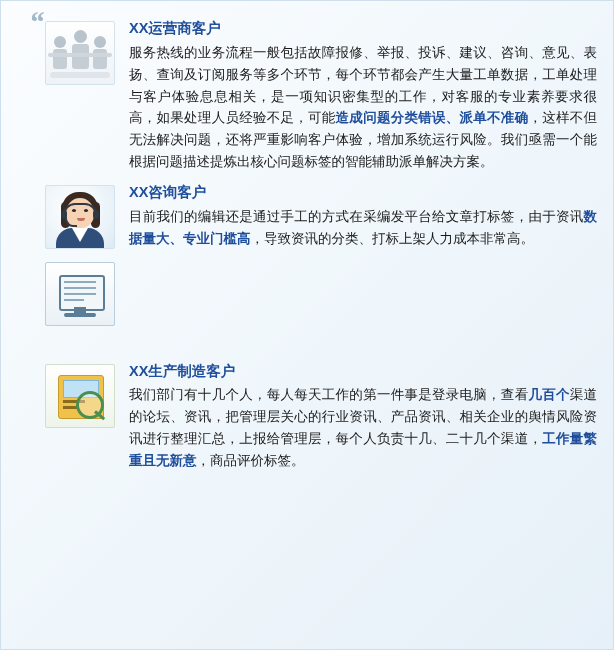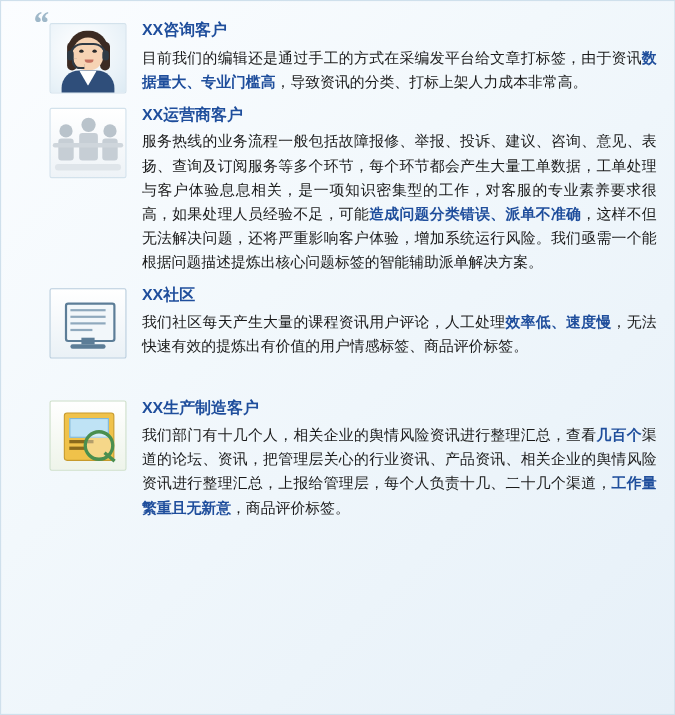--- a/index.html
+++ b/index.html
@@ -258,20 +258,37 @@
   }
 </style>
 </head>
 <body>
 
 <div id="page">
 
   <div class="quote-mark">“</div>
 
   <div class="items">
+
+    <div class="item">
+      <div class="thumb th-operator">
+        <div class="pg" style="left:8px;  top:14px; width:12px; height:12px;"></div>
+        <div class="pb" style="left:7px;  top:27px; width:14px; height:20px;"></div>
+        <div class="pg" style="left:28px; top:8px;  width:13px; height:13px;"></div>
+        <div class="pb" style="left:26px; top:22px; width:17px; height:25px;"></div>
+        <div class="pg" style="left:48px; top:14px; width:12px; height:12px;"></div>
+        <div class="pb" style="left:47px; top:27px; width:14px; height:20px;"></div>
+        <div class="pb" style="left:2px;  top:31px; width:64px; height:4px; background:#cfd6dc;"></div>
+        <div class="pb" style="left:4px;  top:50px; width:60px; height:6px; background:#dfe5ea;"></div>
+      </div>
+      <div class="body">
+        <p class="title">XX运营商客户</p>
+        <p class="para"><span>服务热线的业务流程一般包括故障报修、举报、投诉、建议、咨询、意见、表扬、查询及订阅服务等多个环节，每个环节都会产生大量工单数据，工单处理与客户体验息息相关，是一项知识密集型的工作，对客服的专业素养要求很高，如果处理人员经验不足，可能</span><span class="hl">造成问题分类错误、派单不准确</span><span>，这样不但无法解决问题，还将严重影响客户体验，增加系统运行风险。我们亟需一个能根据问题描述提炼出核心问题标签的智能辅助派单解决方案。</span></p>
+      </div>
+    </div>
 
     <div class="item">
       <div class="thumb th-consult">
         <div class="hair"></div>
           <div class="hair2"></div>
           <div class="hair3"></div>
         <div class="face"></div>
         <div class="band"></div>
         <div class="earL"></div>
           <div class="earR"></div>
@@ -282,61 +299,40 @@
         <div class="body2"></div>
         <div class="collar"></div>
       </div>
       <div class="body">
         <p class="title">XX咨询客户</p>
         <p class="para"><span>目前我们的编辑还是通过手工的方式在采编发平台给文章打标签，由于资讯</span><span class="hl">数据量大、专业门槛高</span><span>，导致资讯的分类、打标上架人力成本非常高。</span></p>
       </div>
     </div>
 
     <div class="item">
-      <div class="thumb th-operator">
-        <div class="pg" style="left:8px;  top:14px; width:12px; height:12px;"></div>
-        <div class="pb" style="left:7px;  top:27px; width:14px; height:20px;"></div>
-        <div class="pg" style="left:28px; top:8px;  width:13px; height:13px;"></div>
-        <div class="pb" style="left:26px; top:22px; width:17px; height:25px;"></div>
-        <div class="pg" style="left:48px; top:14px; width:12px; height:12px;"></div>
-        <div class="pb" style="left:47px; top:27px; width:14px; height:20px;"></div>
-        <div class="pb" style="left:2px;  top:31px; width:64px; height:4px; background:#cfd6dc;"></div>
-        <div class="pb" style="left:4px;  top:50px; width:60px; height:6px; background:#dfe5ea;"></div>
-      </div>
-      <div class="body">
-        <p class="title">XX运营商客户</p>
-        <p class="para"><span>服务热线的业务流程一般包括故障报修、举报、投诉、建议、咨询、意见、表扬、查询及订阅服务等多个环节，每个环节都会产生大量工单数据，工单处理与客户体验息息相关，是一项知识密集型的工作，对客服的专业素养要求很高，如果处理人员经验不足，可能</span><span class="hl">造成问题分类错误、派单不准确</span><span>，这样不但无法解决问题，还将严重影响客户体验，增加系统运行风险。我们亟需一个能根据问题描述提炼出核心问题标签的智能辅助派单解决方案。</span></p>
-      </div>
-    </div>
-
-    <div class="item">
       <div class="thumb th-community">
         <div class="screen"></div>
         <div class="line" style="top:18px;"></div>
         <div class="line" style="top:24px;"></div>
         <div class="line" style="top:30px;"></div>
         <div class="line" style="top:36px; width:20px;"></div>
         <div class="stand"></div>
         <div class="base"></div>
       </div>
-      <div class="body">
-        <p class="title">XX社区</p>
-        <p class="para"><span>我们社区每天产生大量的课程资讯用户评论，人工处理</span><span class="hl">效率低、速度慢</span><span>，无法快速有效的提炼出有价值的用户情感标签、商品评价标签。</span></p>
-      </div>
     </div>
 
     <div class="item" style="margin-top:36px;">
       <div class="thumb th-factory">
         <div class="box"></div>
         <div class="win"></div>
         <div class="bar" style="top:35px;"></div>
         <div class="bar" style="top:41px; width:16px;"></div>
         <div class="circ"></div>
         <div class="handle"></div>
       </div>
       <div class="body">
         <p class="title">XX生产制造客户</p>
-        <p class="para"><span>我们部门有十几个人，相关企业的舆情风险资讯进行整理汇总，查看</span><span class="hl">几百个</span><span>渠道的论坛、资讯，把管理层关心的行业资讯、产品资讯、相关企业的舆情风险资讯进行整理汇总，上报给管理层，每个人负责十几、二十几个渠道，</span><span class="hl">工作量繁重且无新意</span><span>，商品评价标签。</span></p>
+        <p class="para"><span>我们部门有十几个人，每人每天工作的第一件事是登录电脑，查看</span><span class="hl">几百个</span><span>渠道的论坛、资讯，把管理层关心的行业资讯、产品资讯、相关企业的舆情风险资讯进行整理汇总，上报给管理层，每个人负责十几、二十几个渠道，</span><span class="hl">工作量繁重且无新意</span><span>，商品评价标签。</span></p>
       </div>
     </div>
 
   </div>
 </div>
 
 </body></html>

